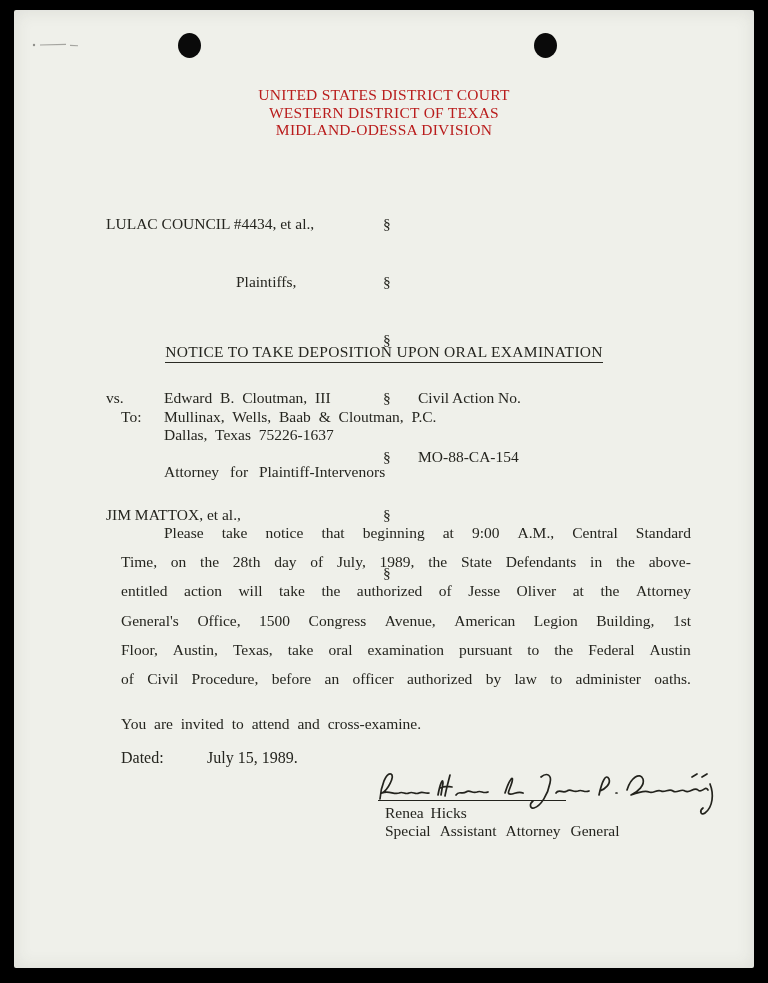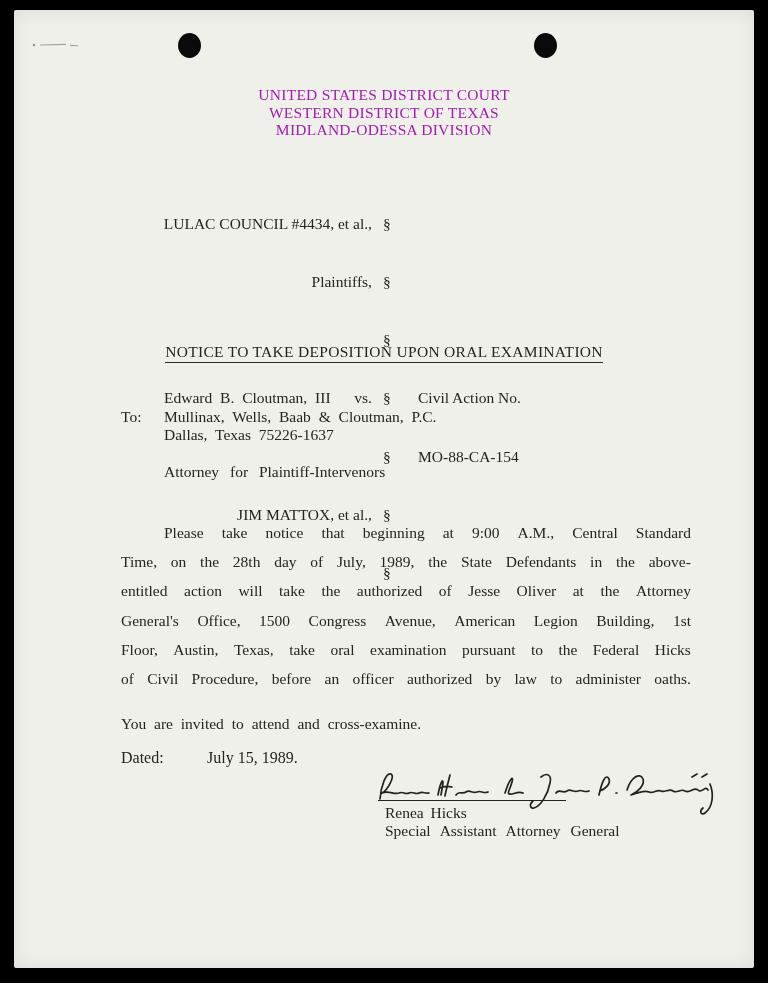--- a/index.html
+++ b/index.html
@@ -41,25 +41,25 @@
   }
   .court-header {
     position: absolute;
     top: 76px;
     left: 0;
     width: 100%;
     text-align: center;
     font-size: 15.5px;
     line-height: 17.6px;
     letter-spacing: 0.25px;
-    color: #a21caf;
+    color: #b91c1c;
   }
   .caption { position: absolute; top: 165px; left: 0; width: 100%; font-size: 15.5px; }
   .cap-col { position: absolute; top: 0; line-height: 19.4px; white-space: pre; }
-  .cap-left    { left: 98px; width: 260px; text-align: right; }
+  .cap-left    { left: 92px; width: 260px; }
   .cap-left .r2 { padding-left: 130px; }
   .cap-left .r7 { padding-left: 158px; }
   .cap-sections { left: 369px; }
   .cap-right    { left: 404px; }
   .doc-title {
     position: absolute;
     top: 333px;
     left: 0;
     width: 100%;
     text-align: center;
@@ -222,21 +222,21 @@
         <span>Floor,</span>
         <span>Austin,</span>
         <span>Texas,</span>
         <span>take</span>
         <span>oral</span>
         <span>examination</span>
         <span>pursuant</span>
         <span>to</span>
         <span>the</span>
         <span>Federal</span>
-        <span>Hicks</span>
+        <span>Austin</span>
       </div>
     <div class="jline">
         <span>of</span>
         <span>Civil</span>
         <span>Procedure,</span>
         <span>before</span>
         <span>an</span>
         <span>officer</span>
         <span>authorized</span>
         <span>by</span>

